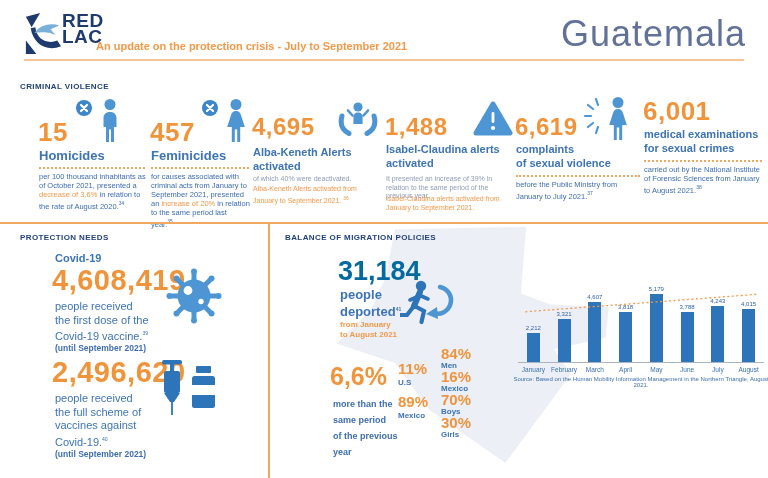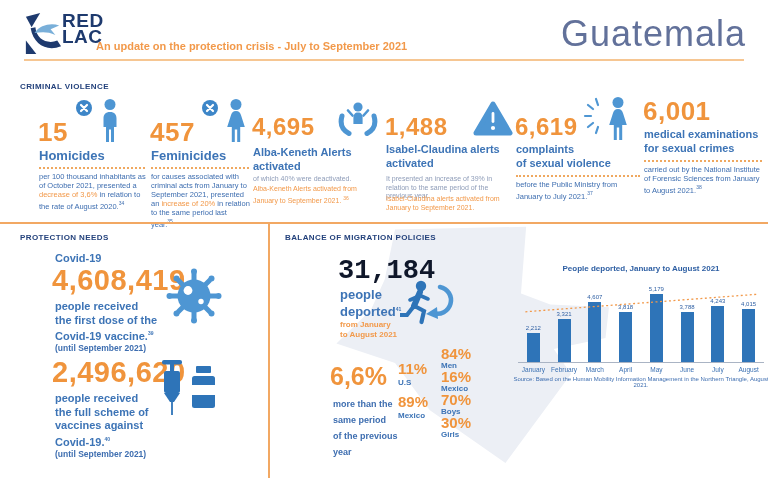--- a/index.html
+++ b/index.html
@@ -24,24 +24,24 @@
   .cv-desc .hl{color:#F2994A;text-align:right;}
   .cv-desc.gray{color:#8E9CB8;font-size:7px;line-height:8.5px;}
   .cv-desc.orange{color:#F2994A;font-size:7px;line-height:8.5px;}
   sup{font-size:5px;vertical-align:super;}
   
   .h-div{border-top:2px solid #F2A863;}
   .v-div{border-left:2px solid #F2A863;}
   
   .covid-label{font-size:11px;font-weight:bold;color:#3D74B6;}
   .pn-num{font-size:29px;font-weight:bold;color:#F0943C;letter-spacing:.5px;}
-  .pn-desc{font-size:11px;font-weight:bold;color:#3D74B6;line-height:13.5px;}
+  .pn-desc{font-size:11px;font-weight:normal;color:#3D74B6;line-height:13.5px;}
   .pn-until{font-size:8.5px;font-weight:bold;color:#3E6EB0;text-align:right;}
   
-  .mg-num{font-size:27px;font-weight:bold;color:#0f172a;font-family:Liberation Mono, monospace;}
+  .mg-num{font-size:27px;font-weight:bold;color:#0369a1;}
   .mg-label{font-size:13px;font-weight:bold;color:#3D74B6;line-height:14px;}
   .mg-period{font-size:8px;font-weight:bold;color:#F2994A;line-height:9.5px;}
   .pct-big{font-size:25px;font-weight:bold;color:#F0943C;}
   .pct-desc{font-size:9px;font-weight:bold;color:#3E6EB0;line-height:16px;}
   .pct-md{font-size:15px;font-weight:bold;color:#F0943C;}
   .pct-label{font-size:8px;font-weight:bold;color:#3D74B6;}
   
   .chart-title{font-size:8px;font-weight:bold;color:#2E5FA3;text-align:center;}
   .chart-bars{display:flex;align-items:flex-end;justify-content:space-around;
               border-bottom:1px solid #AAB4C4;}
@@ -268,21 +268,20 @@
   <div class="pct-md abs" style="left:441px;top:345px">84%</div>
   <div class="pct-label abs" style="left:441px;top:361px">Men</div>
   <div class="pct-md abs" style="left:441px;top:368px">16%</div>
   <div class="pct-label abs" style="left:441px;top:384px">Mexico</div>
   <div class="pct-md abs" style="left:441px;top:391px">70%</div>
   <div class="pct-label abs" style="left:441px;top:407px">Boys</div>
   <div class="pct-md abs" style="left:441px;top:414px">30%</div>
   <div class="pct-label abs" style="left:441px;top:430px">Girls</div>
 
   <div class="abs" style="left:518px;top:262px;width:246px;height:120px">
-    <div class="chart-title abs" style="left:0;top:2px;width:246px">People deported, January to August 2021</div>
     <div class="chart-bars abs" id="chart-bars" style="left:0;top:16px;width:246px;height:84px">
         <div class="bar-col">
           <div class="bar-val">2,212</div>
           <div class="bar" style="height: 29px; background: rgb(46, 116, 184);"></div>
         </div>
         <div class="bar-col">
           <div class="bar-val">3,321</div>
           <div class="bar" style="height: 43px; background: rgb(46, 116, 184);"></div>
         </div>
         <div class="bar-col">

